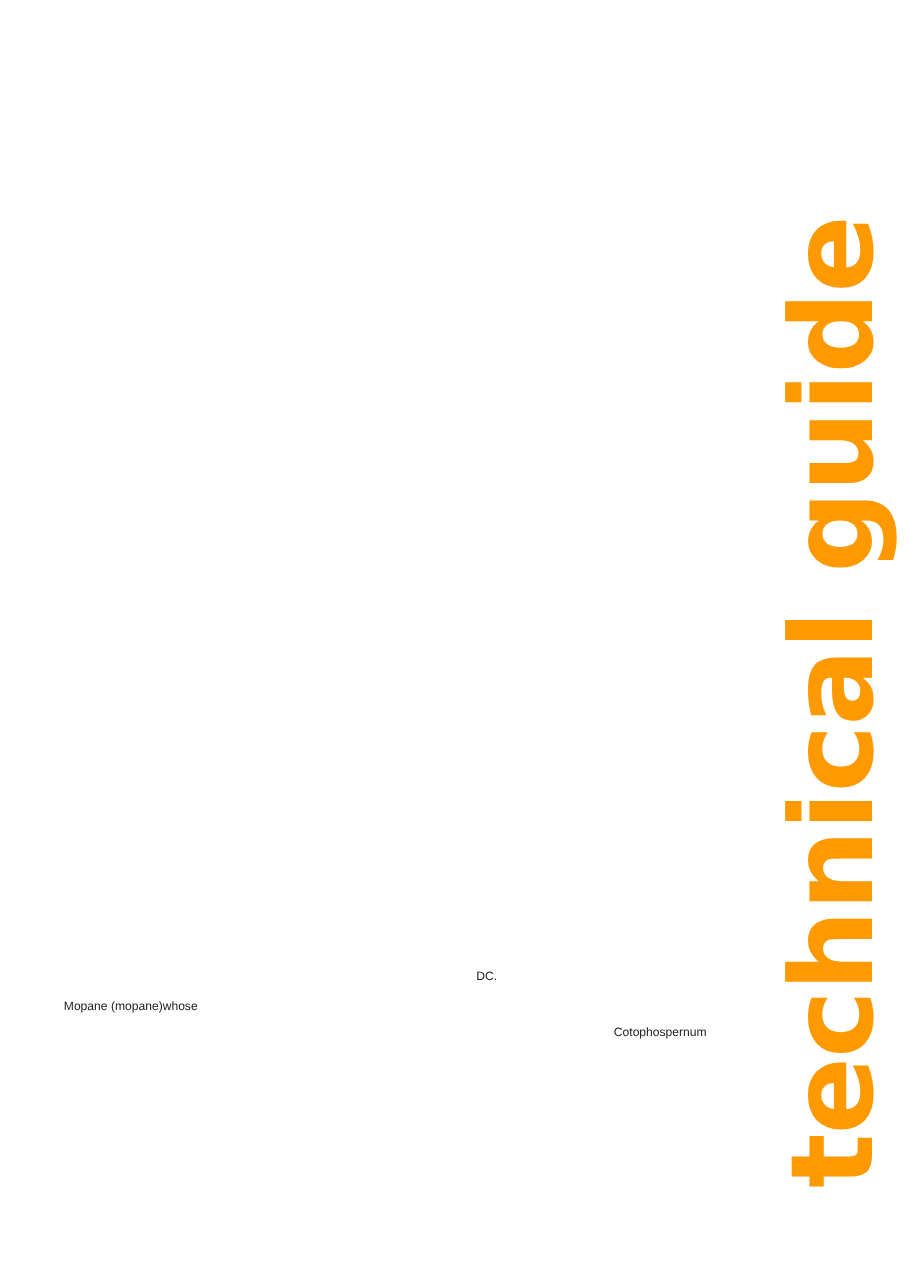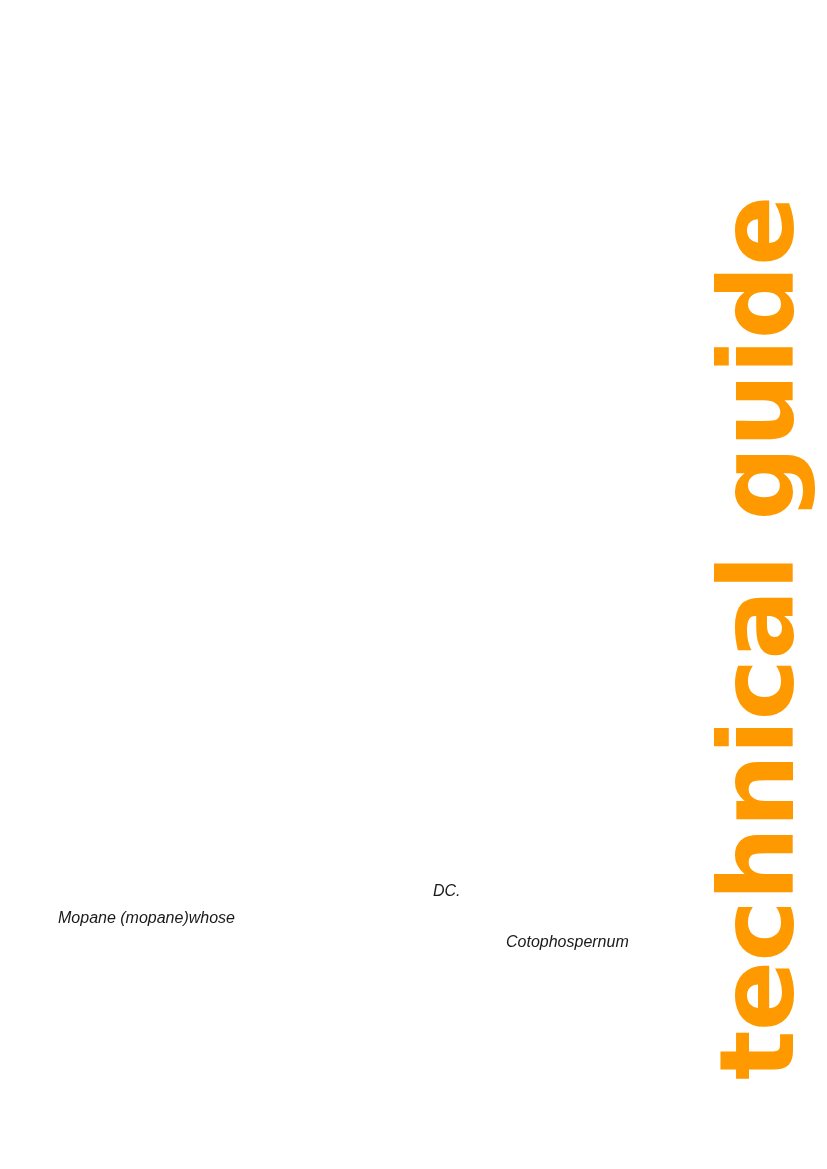--- a/index.html
+++ b/index.html
@@ -37,28 +37,27 @@
     font-size: 104px;
     line-height: 1;
     letter-spacing: -1px;
     color: #FF9900;
   }
 
   
   .frag {
     position: absolute;
     font-family: "Liberation Sans", sans-serif;
-    font-style: italic;
-    font-size: 16px;
+    font-size: 11px;
     line-height: 1.3;
     color: #1a1a1a;
     white-space: pre;
   }
   .frag-dc      { left: 433px; top: 881px; }
-  .frag-genus   { left: 506px; top: 932px; }
+  .frag-genus   { left: 558px; top: 932px; }
   .frag-mopane  { left: 58px;  top: 908px; }
 </style>
 </head>
 <body>
 
 <div class="vertical-title">
   <div class="vt-inner">technical guide</div>
 </div>
 
 <div class="frag frag-dc">DC.</div>

